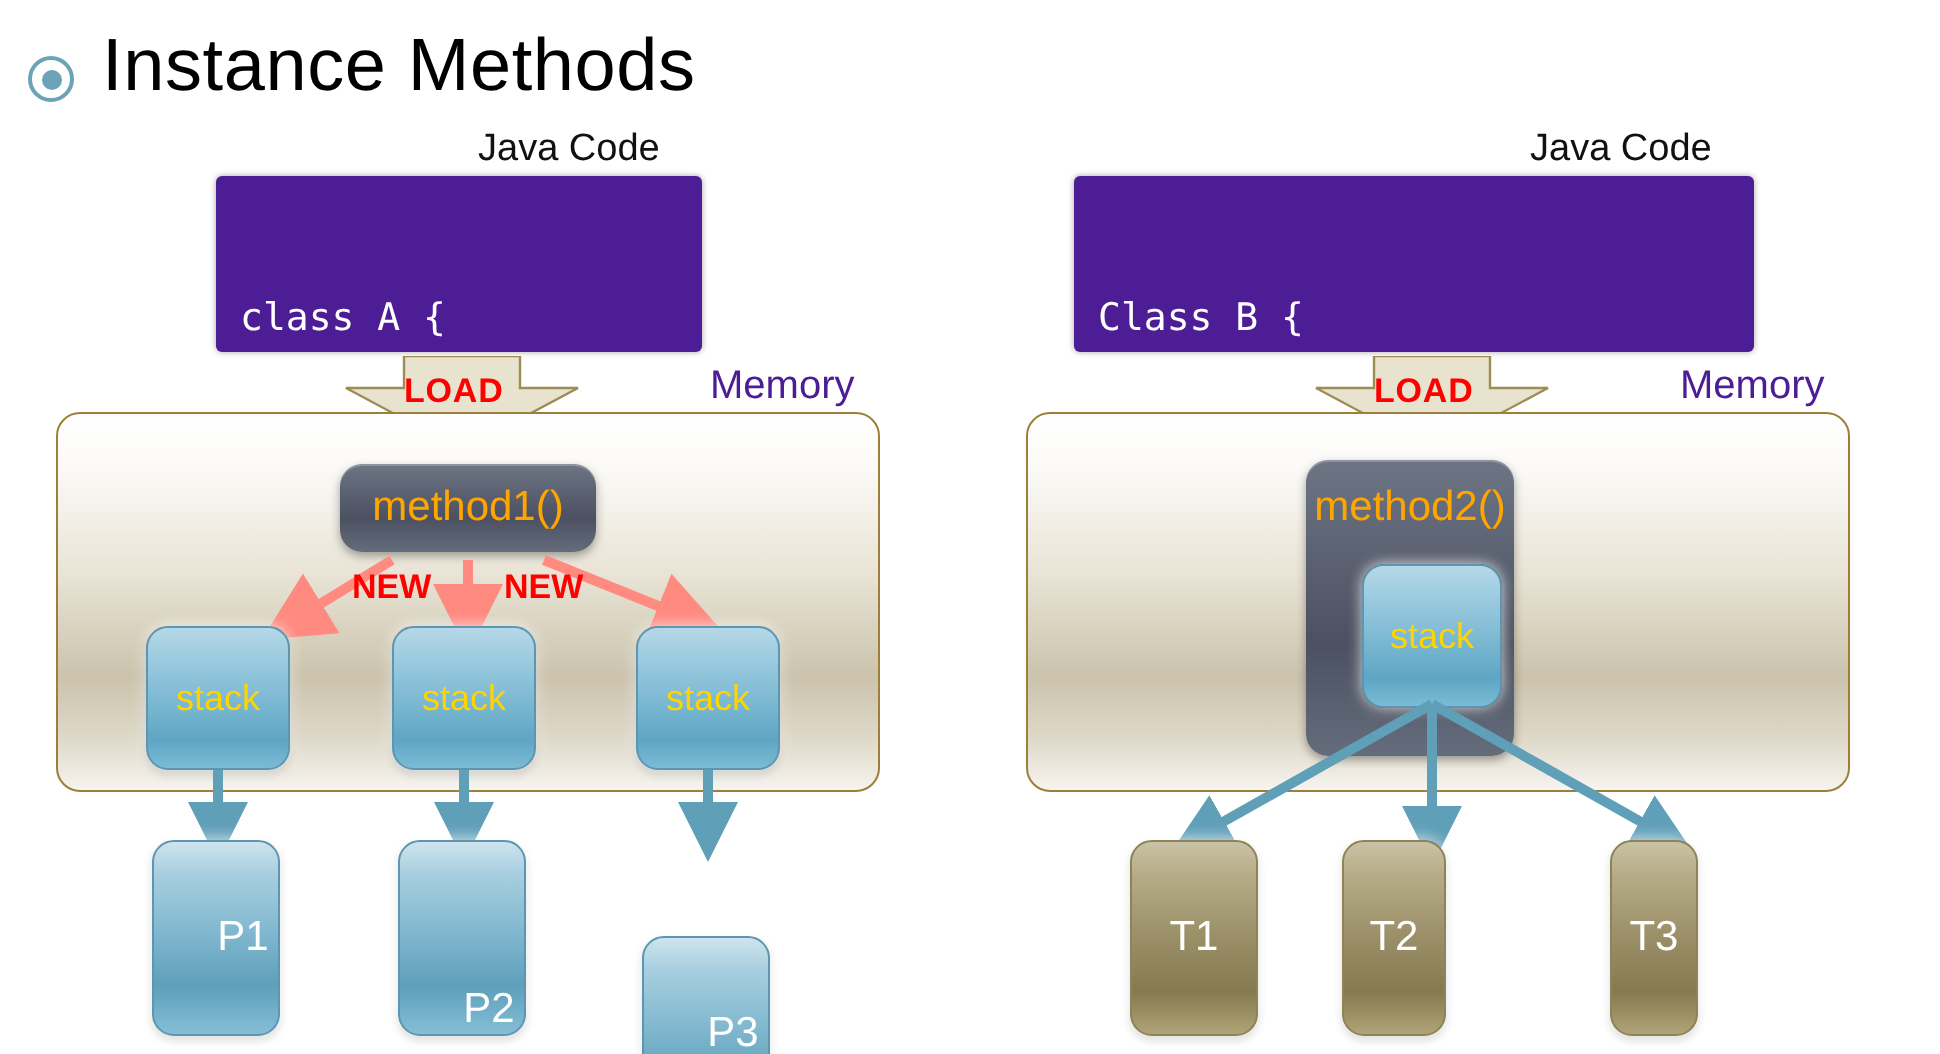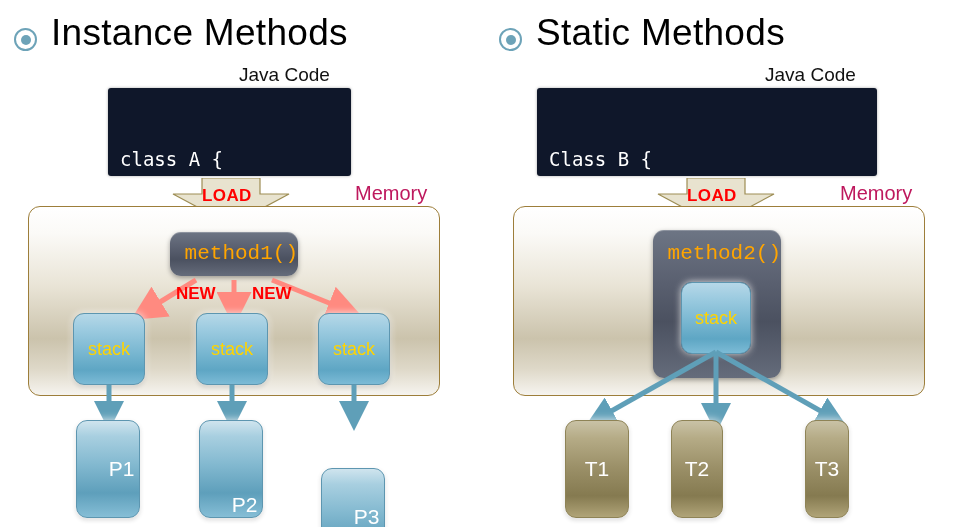--- a/index.html
+++ b/index.html
@@ -64,21 +64,21 @@
   .javacode-label {
     position: absolute;
     font-size: 19px;
     color: #111;
     white-space: nowrap;
   }
 
   
   .codeblock {
     position: absolute;
-    background: #0f172a;
+    background: #4c1d95;
     border-radius: 3px;
     box-shadow: 0 0 3px rgba(0,0,0,0.35);
     font-family: "DejaVu Sans Mono", "Liberation Mono", monospace;
     font-size: 19px;
     line-height: 25px;
     padding: 9px 12px 10px 12px;
     box-sizing: border-box;
     white-space: pre;
     color: #ffffff;
   }
@@ -101,21 +101,21 @@
     font-weight: bold;
     color: #ff0000;
     letter-spacing: 0.4px;
     white-space: nowrap;
   }
 
   
   .memory-label {
     position: absolute;
     font-size: 20px;
-    color: #be185d;
+    color: #4c1d95;
     white-space: nowrap;
   }
 
   
   .memory-panel {
     position: absolute;
     border: 1.5px solid #9d7e3a;
     border-radius: 12px;
     background: linear-gradient(to bottom,
         #ffffff 0%,
@@ -135,25 +135,24 @@
         #6d7584 0%,
         #5a6070 35%,
         #4b5160 62%,
         #656c7b 100%);
     box-shadow: 0 2px 5px rgba(0,0,0,0.35), inset 0 1px 0 rgba(255,255,255,0.22);
     box-sizing: border-box;
   }
   .method-label {
     position: absolute;
     width: 100%;
-    text-align: right;
+    text-align: center;
     color: #ffa500;
     font-size: 21px;
     white-space: nowrap;
-    font-family: Liberation Mono, monospace;
   }
 
   
   .stack-box {
     position: absolute;
     border-radius: 11px;
     background: linear-gradient(to bottom,
         #b6d8e8 0%,
         #9ccbe0 22%,
         #79b7d1 55%,
@@ -312,47 +311,41 @@
   <div class="proc-box" style="left:199px; top:420px; width:64px; height:98px;align-items:flex-end;">
     <span class="proc-label">P2</span>
   </div>
   <div class="proc-box" style="left:321px; top:420px; width:64px; height:98px;margin-top:48px;">
     <span class="proc-label">P3</span>
   </div>
 </div>
 
 <div class="panel" id="panel-right">
 
-  <div class="heading">
-    <span class="bullet-icon">
-      <span class="dot"></span>
-    </span>
-    <span class="heading-text">Static Methods</span>
-  </div>
 
   <div class="javacode-label" style="left:280px; top:64px;">Java Code</div>
 
   <div class="codeblock" style="left:52px; top:88px; width:340px; height:88px;">
     <span class="ln"><span class="tok-ident">Class B {</span></span>
     <span class="ln"><span class="indent"></span><span class="tok-static">static </span><span class="tok-ident">void </span><span class="tok-method">method2();</span></span>
     <span class="ln"><span class="tok-ident">}</span></span>
   </div>
 
   <div class="load-arrow" style="left:172px; top:178px;">
     <svg width="118" height="48" viewBox="0 0 118 48">
       <polygon points="30,0 88,0 88,16 117,16 59,47 1,16 30,16" fill="#e8e3cf" stroke="#9d8d54" stroke-width="1.2"></polygon>
     </svg>
   </div>
   <div class="load-text" style="left:202px; top:186px;">LOAD</div>
 
   <div class="memory-label" style="left:355px; top:182px;">Memory</div>
 
   <div class="memory-panel" style="left:28px; top:206px; width:412px; height:190px;"></div>
 
-  <div class="method-box" style="left:168px; top:230px; width:128px; height:148px;">
+  <div class="method-box" style="left:168px; top:230px; width:104px; height:148px;">
     <span class="method-label" style="top:12px;">method2()</span>
   </div>
   <div class="stack-box" style="left:196px; top:282px; width:70px; height:72px;">
     <span class="stack-label">stack</span>
   </div>
 
   <svg class="arrow-layer">
     <defs>
       <marker id="tealheadR" markerWidth="6" markerHeight="6" refX="3" refY="3" orient="auto">
         <path d="M0,0 L6,3 L0,6 z" fill="#5f9fb8"></path>

